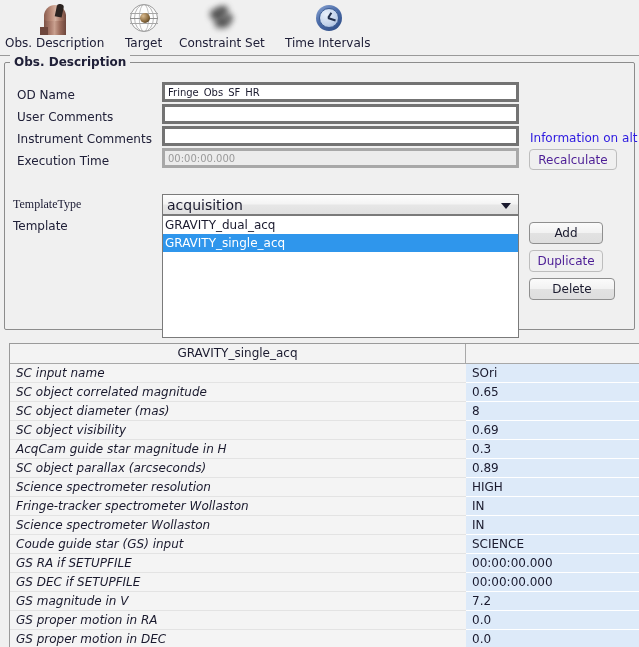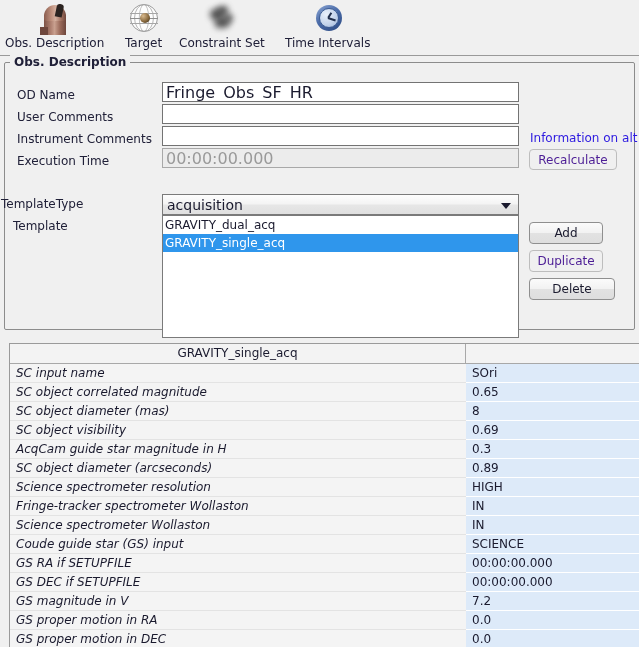--- a/index.html
+++ b/index.html
@@ -174,24 +174,24 @@
     position: absolute;
     font-size: 12px;
     color: #202038;
     line-height: 14px;
     white-space: nowrap;
   }
 
   .tfield {
     position: absolute;
     box-sizing: border-box;
-    border: 1px solid #737373;
+    border: 3px solid #737373;
     background: #ffffff;
     font-family: "DejaVu Sans", "Liberation Sans", sans-serif;
-    font-size: 16px;
+    font-size: 10px;
     color: #1a1a2e;
     padding: 0 3px;
     line-height: 18px;
     height: 20px;
     outline: none;
   }
   .tfield.disabled {
     background: #ececec;
     color: #9a9a9a;
     border-color: #a8a8a8;
@@ -384,21 +384,21 @@
 
 </div>
 
 <div id="group"></div>
 <div id="group-title">Obs. Description</div>
 
 <span class="field-label" style="left:17px; top:88px;">OD Name</span>
 <span class="field-label" style="left:17px; top:110px;">User Comments</span>
 <span class="field-label" style="left:17px; top:132px;">Instrument Comments</span>
 <span class="field-label" style="left:17px; top:154px;">Execution Time</span>
-<span class="field-label" style="left:1px; top:197px;">TemplateType</span>
+<span class="field-label" style="left:13px; top:197px;font-family:Liberation Serif, serif;">TemplateType</span>
 <span class="field-label" style="left:13px; top:219px;">Template</span>
 
 <input class="tfield" style="left: 162px; top: 82px; width: 357px;" type="text" value="Fringe_Obs_SF_HR">
 <input class="tfield" style="left: 162px; top: 104px; width: 357px;" type="text" value="">
 <input class="tfield" style="left: 162px; top: 126px; width: 357px;" type="text" value="">
 <input class="tfield disabled" style="left: 162px; top: 148px; width: 357px;" type="text" disabled="" value="00:00:00.000">
 
 <span class="link" style="left:530px; top:131px;">Information on alt</span>
 <button class="btn disabled" style="left:529px; top:149px; width:88px; height:21px;">Recalculate</button>
 
@@ -436,21 +436,21 @@
       </div>
       <div class="trow">
         <div class="name">SC object visibility</div>
         <div class="val">0.69</div>
       </div>
       <div class="trow">
         <div class="name">AcqCam guide star magnitude in H</div>
         <div class="val">0.3</div>
       </div>
       <div class="trow">
-        <div class="name">SC object diameter (arcseconds)</div>
+        <div class="name">SC object parallax (arcseconds)</div>
         <div class="val">0.89</div>
       </div>
       <div class="trow">
         <div class="name">Science spectrometer resolution</div>
         <div class="val">HIGH</div>
       </div>
       <div class="trow">
         <div class="name">Fringe-tracker spectrometer Wollaston</div>
         <div class="val">IN</div>
       </div>

